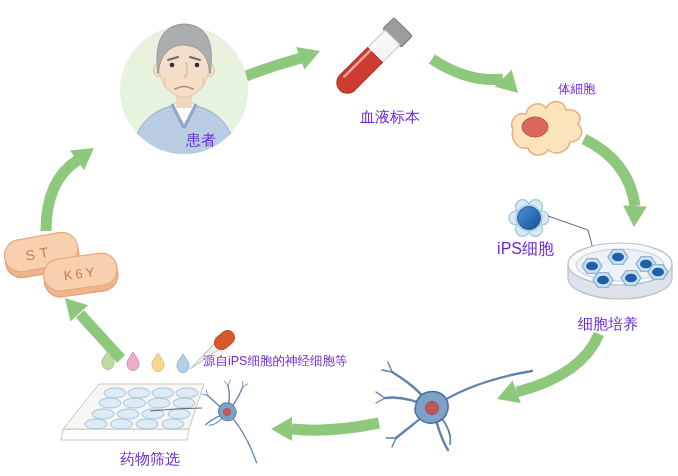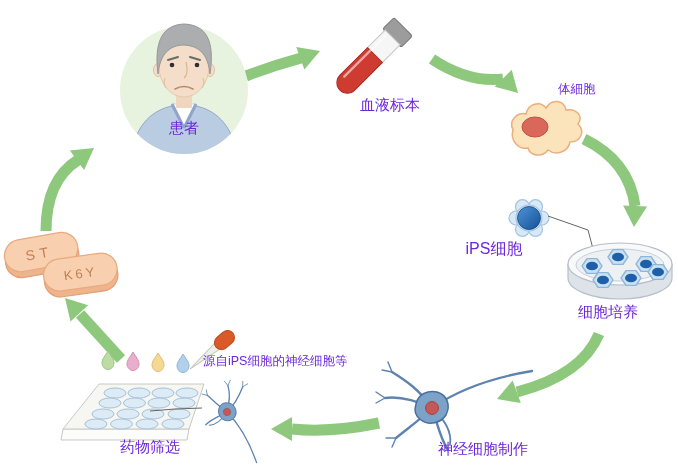--- a/index.html
+++ b/index.html
@@ -2,23 +2,23 @@
 <html><head>
 <meta charset="utf-8">
 <style>
   html,body{margin:0;padding:0;background:#fff;}
   .stage{
     position:relative;width:678px;height:476px;background:#ffffff;overflow:hidden;
     font-family:"Liberation Sans","DejaVu Sans",sans-serif;
   }
   .stage svg.art{position:absolute;left:0;top:0;}
   .label{position:absolute;color:#6d28d9;white-space:nowrap;line-height:1.15;}
-  .label.main{font-size:15px;}
+  .label.main{font-size:15px;margin-top:12px;}
   .label.small{font-size:12.5px;}
-  .label.center{text-align:center;}
+  .label.center{text-align:right;}
 </style>
 </head>
 <body>
 
 <div class="stage">
 
   <svg class="art" width="678" height="476" viewBox="0 0 678 476">
     <defs>
       <clipPath id="pcirc">
           <circle cx="184" cy="90" r="64"></circle>
@@ -215,19 +215,18 @@
   <div class="label main" style="left:360px;top:96px;">血液标本</div>
 
   <div class="label small" style="left:558px;top:82px;">体細胞</div>
 
   <div class="label center" style="left:434px;top:240px;width:120px;font-size:16px;">
     <div>iPS细胞</div>
   </div>
 
   <div class="label main" style="left:578px;top:303px;">细胞培养</div>
 
-  <div class="label main" style="left:438px;top:440px;">神经细胞制作</div>
 
   <div class="label main" style="left:120px;top:438px;">药物筛选</div>
 
 
   <div class="label small" style="left:203px;top:354px;">源自iPS细胞的神经细胞等</div>
 </div>
 
 </body></html>

